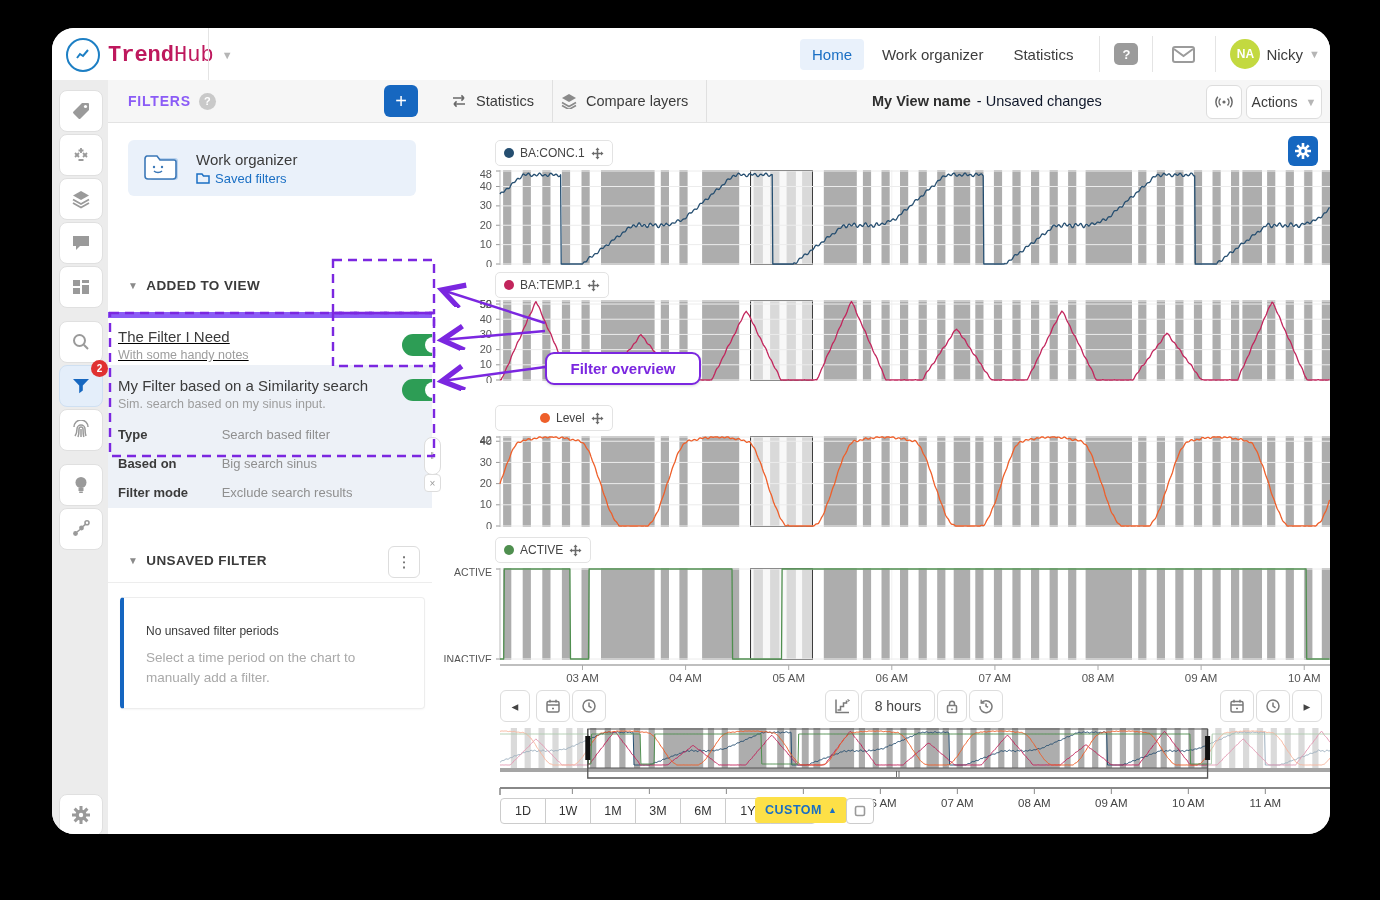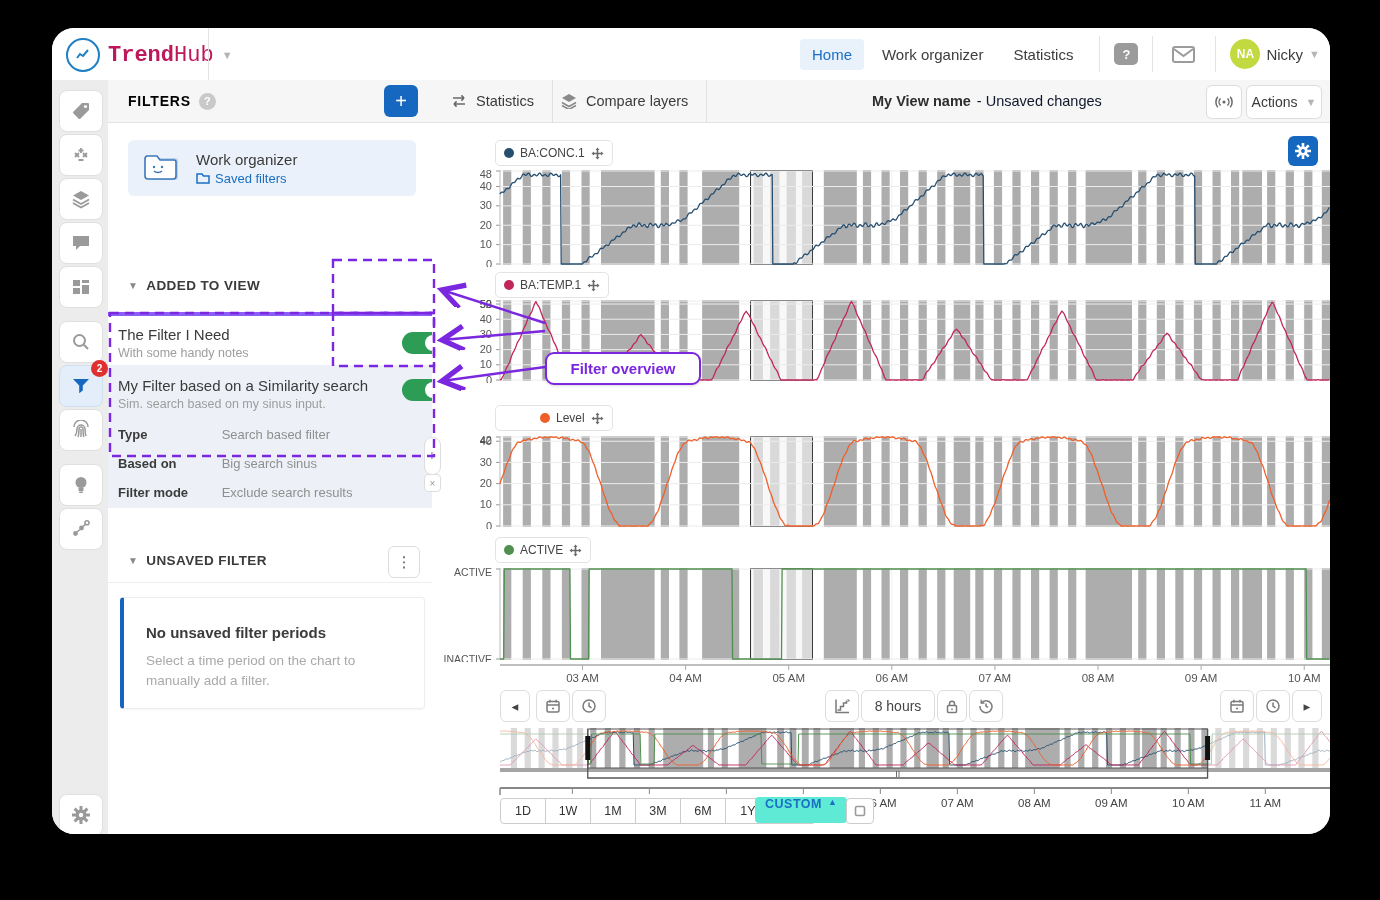--- a/index.html
+++ b/index.html
@@ -24,62 +24,62 @@
   .avatar{width:30px;height:30px;border-radius:50%;background:#c3d940;color:#fff;font-size:12px;font-weight:bold;display:flex;align-items:center;justify-content:center;}
   .uname{font-size:15px;color:#3d3d3d;}
   
   .rail{position:absolute;left:0;top:52px;width:56px;bottom:0;background:#ececec;}
   .ric{position:absolute;left:7px;width:42px;height:40px;background:#fff;border:1px solid #e0e0e0;border-radius:8px;display:flex;align-items:center;justify-content:center;cursor:pointer;}
   .ric.active{background:#e4eefa;border-color:#cfe0f2;}
   .badge2{position:absolute;top:-6px;right:-6px;width:17px;height:17px;border-radius:50%;background:#e03131;color:#fff;font-size:10px;font-weight:bold;display:flex;align-items:center;justify-content:center;}
   
   .panel{position:absolute;left:56px;top:52px;width:324px;bottom:0;background:#fff;border-right:1px solid #e0e0e0;}
   .panel-hdr{position:absolute;left:0;top:0;width:100%;height:42px;background:#f6f6f6;border-bottom:1px solid #e3e3e3;display:flex;align-items:center;}
-  .panel-title{font-size:14px;font-weight:bold;color:#000000;letter-spacing:.8px;margin-left:20px;}
+  .panel-title{font-size:14px;font-weight:bold;color:#8b5cf6;letter-spacing:.8px;margin-left:20px;}
   .helpc{width:17px;height:17px;border-radius:50%;background:#c9c9c9;color:#fff;font-size:11px;font-weight:bold;display:flex;align-items:center;justify-content:center;margin-left:8px;}
   .addbtn{position:absolute;right:14px;top:5px;width:34px;height:32px;background:#1667c0;border-radius:6px;color:#fff;font-size:20px;display:flex;align-items:center;justify-content:center;cursor:pointer;}
   .wo-card{position:absolute;left:20px;top:60px;width:288px;height:56px;background:#eaf1fa;border-radius:6px;display:flex;align-items:center;cursor:pointer;}
   .wo-text{margin-left:12px;}
   .wo-title{font-size:15px;color:#3b3b3b;}
   .wo-link{font-size:13px;color:#1a6fc4;display:flex;align-items:center;gap:5px;margin-top:3px;}
   .sec-hdr{position:absolute;left:20px;display:flex;align-items:center;gap:8px;font-size:13.5px;font-weight:bold;color:#3b3b3b;letter-spacing:.4px;}
   .tri{color:#8a8a8a;font-size:10px;}
   .fitem{position:absolute;left:0;width:100%;}
   .ftitle{font-size:15px;color:#3b3b3b;margin-left:10px;}
   .fsub{font-size:12.5px;color:#9d9d9d;margin-left:10px;margin-top:3px;}
   .toggle{position:absolute;width:42px;height:22px;border-radius:11px;background:#2d9d55;cursor:pointer;}
   .toggle::after{content:'';position:absolute;right:3px;top:3px;width:16px;height:16px;border-radius:50%;background:#fff;}
   .minusb{position:absolute;width:22px;height:22px;border-radius:50%;border:1.5px solid #cfcfcf;color:#b9b9b9;display:flex;align-items:center;justify-content:center;font-size:14px;cursor:pointer;background:#fff;}
   .detrow{position:absolute;left:10px;font-size:13px;}
   .detlab{display:inline-block;width:100px;font-weight:bold;color:#3b3b3b;}
   .detval{color:#8f8f8f;}
   .kebab{position:absolute;right:12px;width:30px;height:30px;border:1px solid #ddd;border-radius:6px;background:#fff;color:#555;font-size:15px;display:flex;align-items:center;justify-content:center;cursor:pointer;}
   .unsaved-card{position:absolute;left:12px;width:300px;height:110px;background:#fff;border:1px solid #ededed;border-left:4px solid #1565c0;border-radius:4px;box-shadow:0 1px 2px rgba(0,0,0,.04);}
-  .uc-title{font-size:15px;font-weight:bold;color:#3b3b3b;margin:26px 0 0 22px;}
+  .uc-title{font-size:12px;font-weight:normal;color:#3b3b3b;margin:26px 0 0 22px;}
   .uc-text{font-size:13.5px;color:#a9a9a9;margin:10px 22px 0 22px;line-height:1.45;}
   .edge-handle{position:absolute;width:15px;height:36px;border:1px solid #ddd;border-radius:8px;background:#fff;display:flex;align-items:center;justify-content:center;color:#9a9a9a;font-size:9px;letter-spacing:1px;cursor:col-resize;z-index:40;}
   .edge-close{position:absolute;width:15px;height:16px;border:1px solid #ddd;border-radius:4px;background:#fff;display:flex;align-items:center;justify-content:center;color:#9a9a9a;font-size:10px;cursor:pointer;z-index:40;}
   
   .charea{position:absolute;left:380px;top:52px;right:0;bottom:0;background:#fff;}
   .ctoolbar{position:absolute;left:0;top:0;width:100%;height:42px;background:#f6f6f6;border-bottom:1px solid #e3e3e3;}
   .ctab{position:absolute;top:0;height:42px;display:flex;align-items:center;gap:8px;font-size:14.5px;color:#3b3b3b;padding:0 18px;border-right:1px solid #e0e0e0;cursor:pointer;}
   .vtitle{position:absolute;left:440px;top:0;height:42px;display:flex;align-items:center;font-size:14.5px;}
   .vtitle b{color:#2e2e2e;}
   .vtitle span{color:#0f172a;margin-left:6px;}
   .tbtn{position:absolute;top:5px;height:32px;background:#fff;border:1px solid #ddd;border-radius:6px;display:flex;align-items:center;justify-content:center;gap:8px;font-size:14px;color:#3b3b3b;cursor:pointer;}
   .gearbtn{position:absolute;width:30px;height:30px;background:#1667c0;border-radius:6px;display:flex;align-items:center;justify-content:center;cursor:pointer;z-index:30;}
   .legend{position:absolute;height:24px;background:#fff;border:1px solid #e3e3e3;border-radius:5px;display:flex;align-items:center;gap:6px;padding:0 8px;font-size:12px;color:#444;z-index:5;}
   .ldot{width:10px;height:10px;border-radius:50%;}
   .chart-svg{position:absolute;left:0;}
   .cbtn{position:absolute;height:30px;background:#fff;border:1px solid #ddd;border-radius:6px;display:flex;align-items:center;justify-content:center;font-size:13.5px;color:#444;cursor:pointer;}
   .rngrow{position:absolute;display:flex;}
   .rbtn{height:24px;min-width:32px;padding:0 6px;background:#fff;border:1px solid #ccc;margin-left:-1px;display:flex;align-items:center;justify-content:center;font-size:12.5px;color:#333;cursor:pointer;}
   .rbtn:first-child{border-radius:4px 0 0 4px;margin-left:0;}
   .rbtn:last-child{border-radius:0 4px 4px 0;}
-  .custombtn{height:26px;padding:0 10px;background:#5eead4;border-radius:4px;color:#1a6fc4;font-size:12.5px;font-weight:bold;display:flex;gap:6px;cursor:pointer;letter-spacing:.5px;}
+  .custombtn{height:26px;padding:0 10px;background:#fde047;border-radius:4px;color:#1a6fc4;font-size:12.5px;font-weight:bold;display:flex;align-items:center;gap:6px;cursor:pointer;letter-spacing:.5px;}
   .expbtn{height:24px;width:26px;border:1px solid #ccc;border-radius:4px;background:#fff;display:flex;align-items:center;justify-content:center;cursor:pointer;}
   
   .ann-box{position:absolute;width:152px;height:29px;background:#fff;border:2.5px solid #7b27e0;border-radius:9px;display:flex;align-items:center;justify-content:center;font-size:15px;font-weight:bold;color:#7b27e0;z-index:60;box-shadow:0 1px 3px rgba(0,0,0,.15);}
   .overlay-svg{position:absolute;left:0;top:0;z-index:55;pointer-events:none;}
   svg{display:block;}
 </style>
 </head>
 <body>
 
 <div id="stage">
@@ -226,21 +226,21 @@
           <span>Saved filters</span>
         </div>
       </div>
     </div>
 
     <div class="sec-hdr" style="top:198px">
       <span class="tri">▼</span>
       <span>ADDED TO VIEW</span>
     </div>
 
-    <div class="fitem" style="top:232px;height:53px;border-top:4px solid #8b5cf6;">
+    <div class="fitem" style="top:232px;height:53px;border-top:6px solid #8b5cf6;text-decoration:underline;">
       <div class="ftitle" style="padding-top:10px">The Filter I Need</div>
       <div class="fsub">With some handy notes</div>
       <div class="toggle" style="left:294px;top:16px"></div>
       <div class="minusb" style="left:344px;top:16px">–</div>
     </div>
 
     <div class="fitem" style="top:285px;height:143px;background:#edf1f7;">
       <div class="ftitle" style="padding-top:12px">My Filter based on a Similarity search</div>
       <div class="fsub">Sim. search based on my sinus input.</div>
       <div class="toggle" style="left:294px;top:14px"></div>

